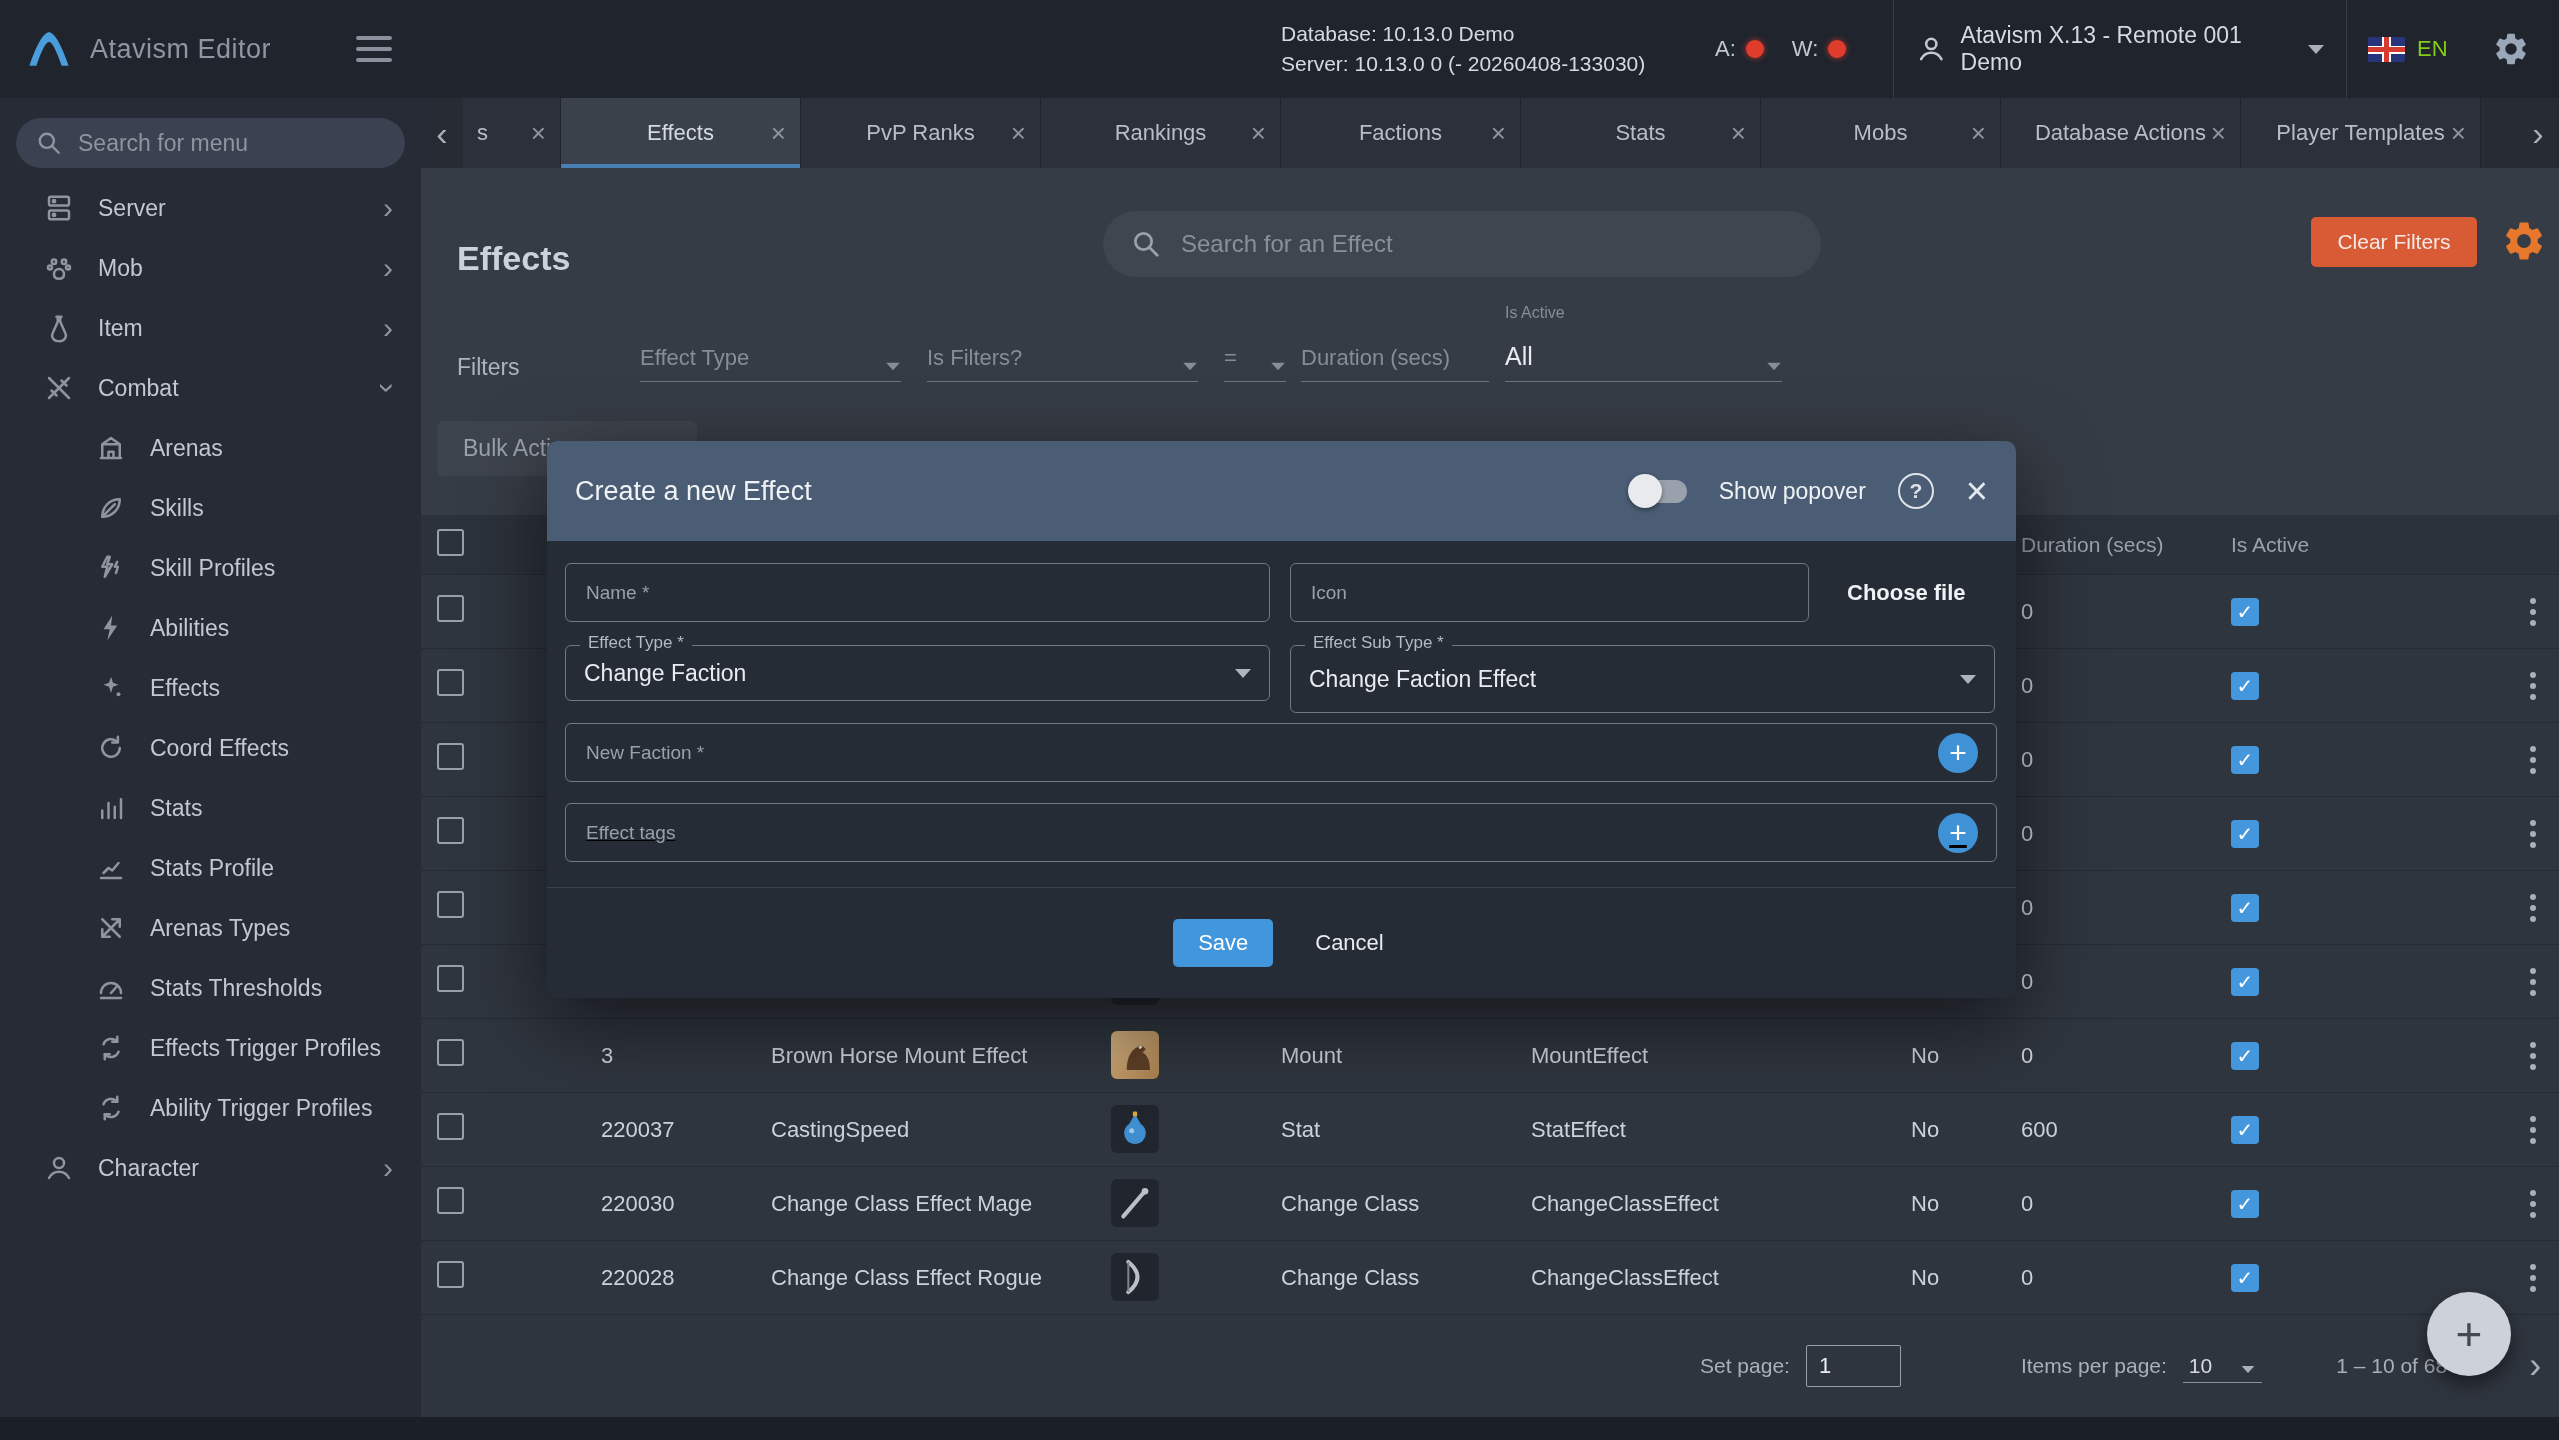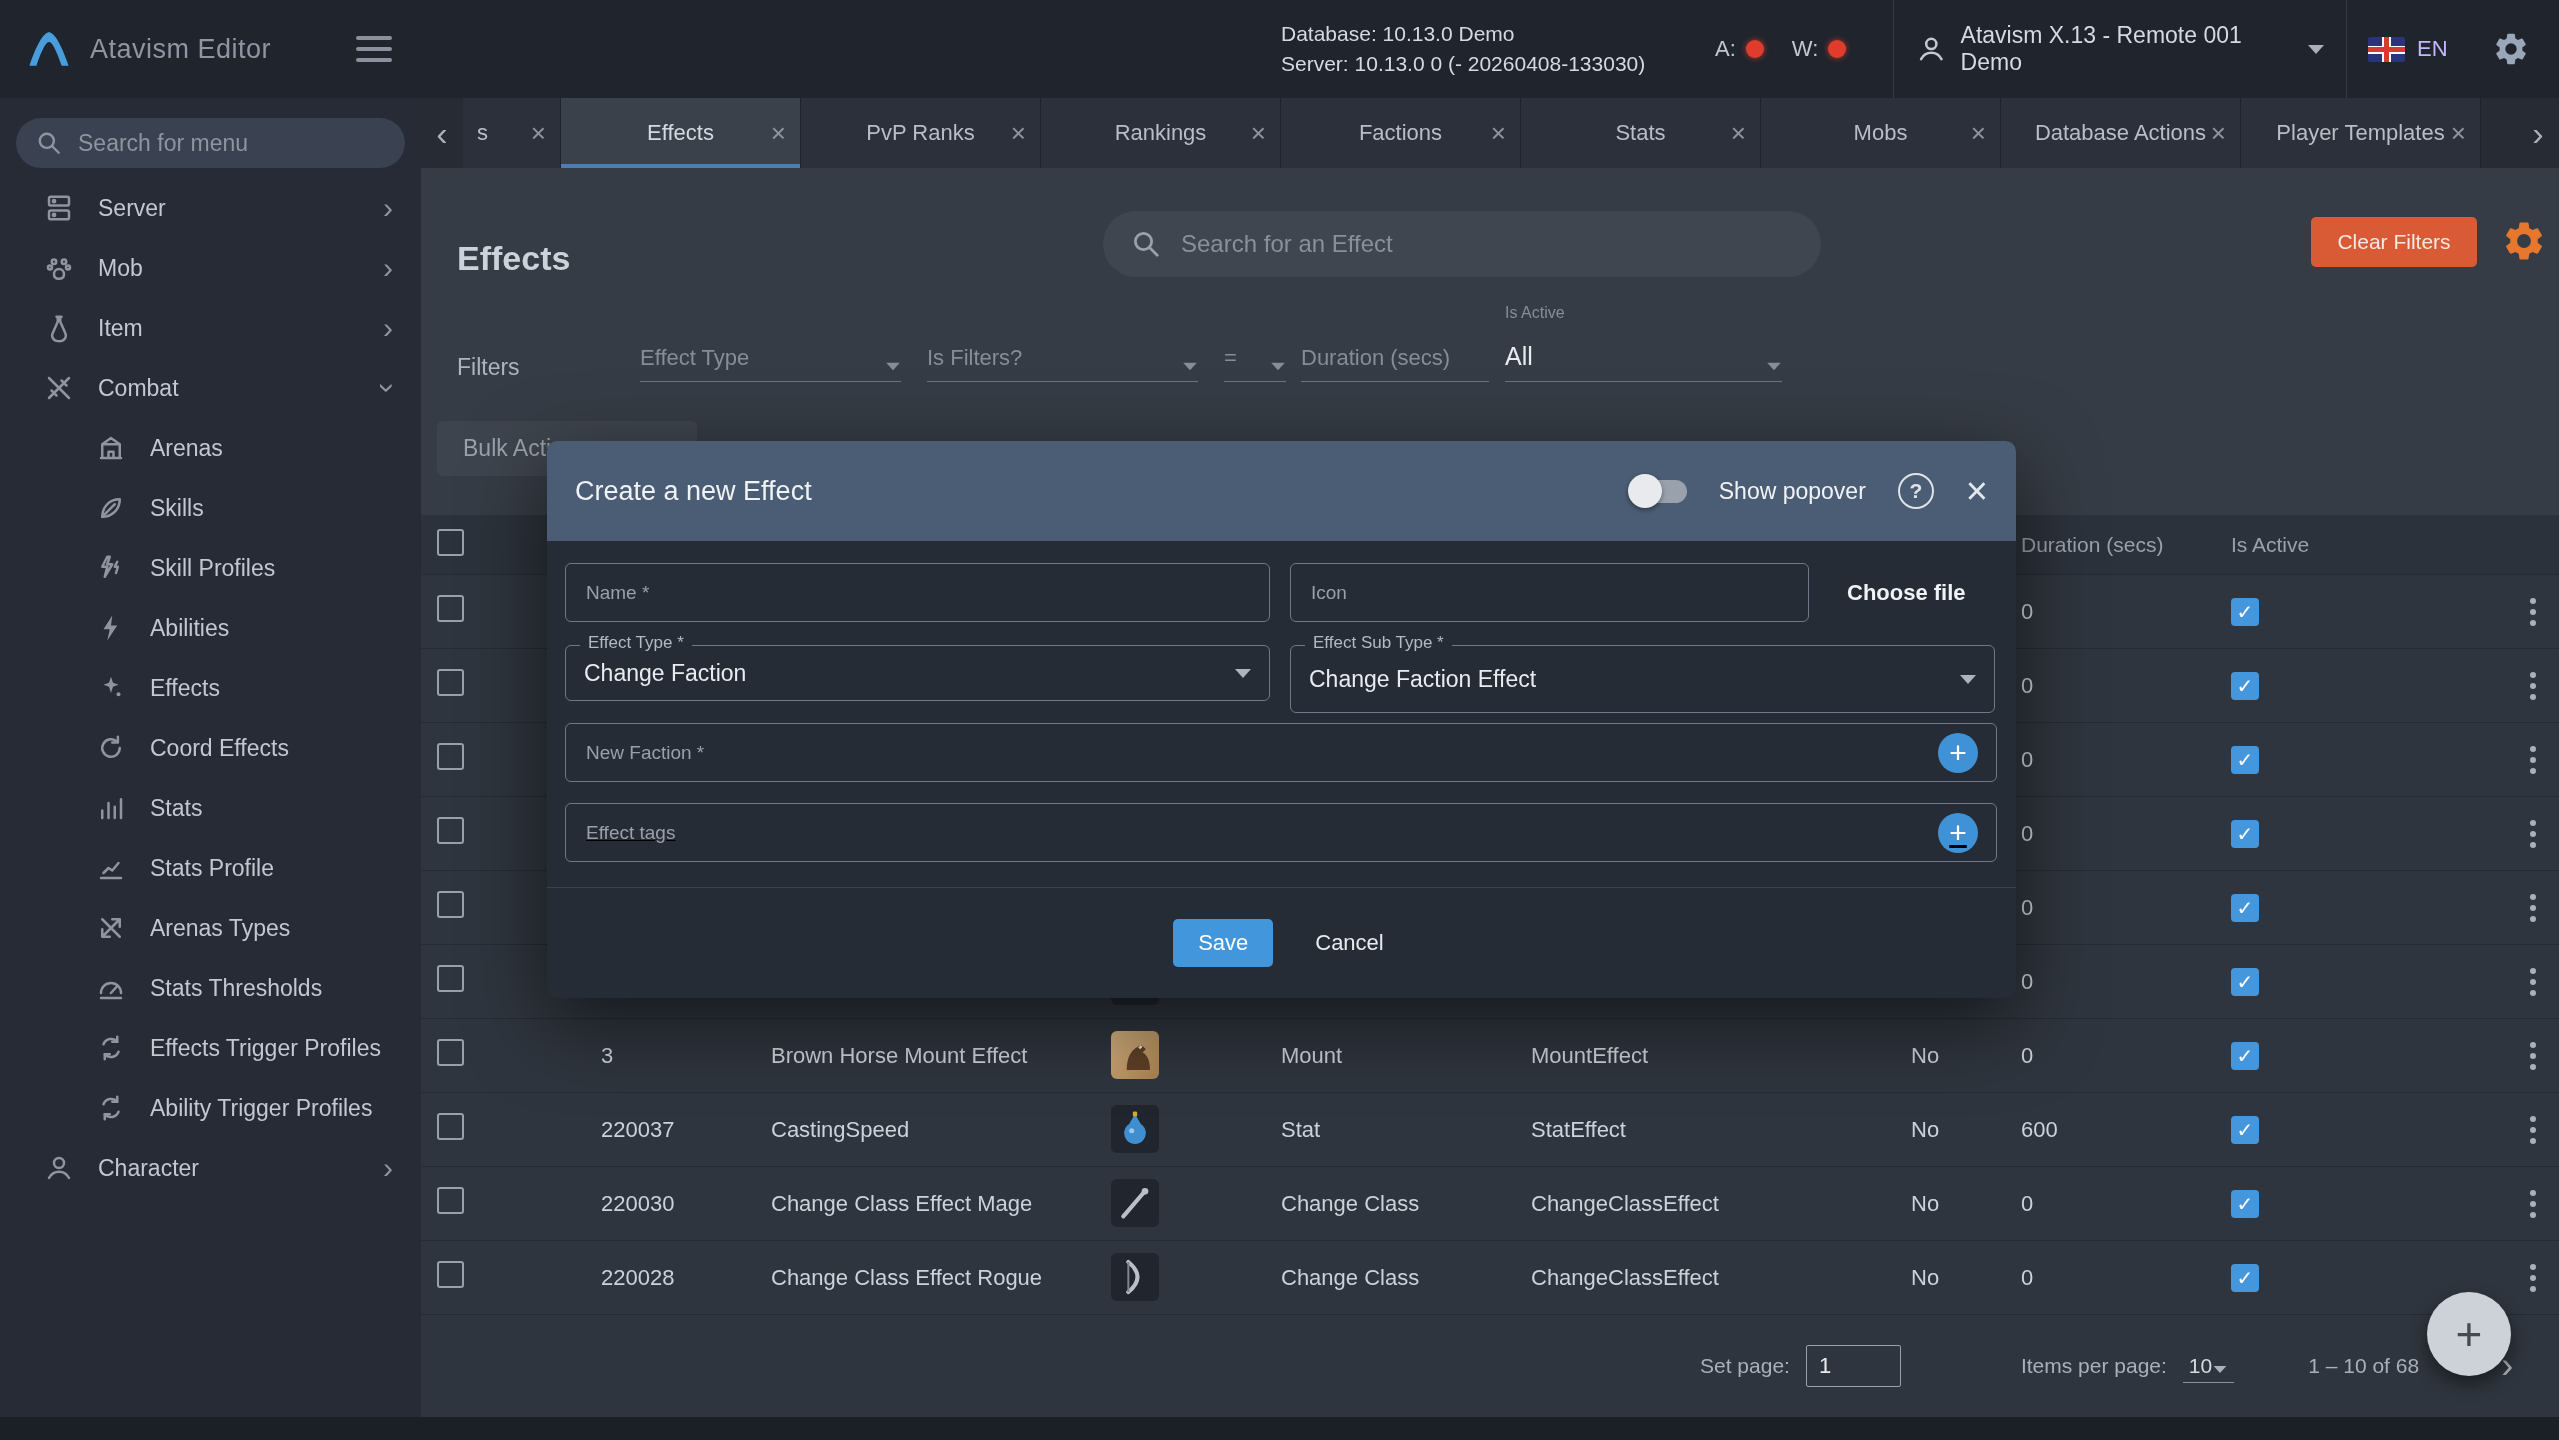--- a/index.html
+++ b/index.html
@@ -13,21 +13,21 @@
   .brand .apptitle{font-size:27px;color:#8f96a1;letter-spacing:.5px;}
   .hamburger{position:absolute;left:356px;top:36px;width:36px;height:26px;display:flex;flex-direction:column;justify-content:space-between;cursor:pointer;}
   .hamburger i{display:block;height:4px;border-radius:2px;background:#8a919c;}
   .dbinfo{position:absolute;left:1281px;top:19px;color:#d5dae0;font-size:21px;line-height:30px;}
   .statusgrp{position:absolute;left:1715px;top:0;height:98px;display:flex;align-items:center;gap:28px;color:#c2c8d0;font-size:22px;}
   .statusitem{display:flex;align-items:center;gap:10px;}
   .reddot{width:18px;height:18px;border-radius:50%;background:#e03c2c;box-shadow:0 0 6px rgba(224,60,44,.8);}
   .profile{position:absolute;left:1893px;top:0;height:98px;width:454px;display:flex;align-items:center;gap:14px;padding:0 22px;border-left:1px solid #343b45;border-right:1px solid #343b45;color:#d5dae0;font-size:23px;cursor:pointer;}
   .profile .picon{width:32px;height:32px;color:#c2c8d0;}
   .caret{width:0;height:0;border-left:8px solid transparent;border-right:8px solid transparent;border-top:9px solid #aab0b8;display:inline-block;}
-  .lang{position:absolute;left:2368px;top:0;height:98px;display:flex;align-items:center;gap:12px;color:#c4b5fd;font-size:22px;cursor:pointer;}
+  .lang{position:absolute;left:2368px;top:0;height:98px;display:flex;align-items:center;gap:12px;color:#84cc16;font-size:22px;cursor:pointer;}
   .flag{width:37px;height:25px;border-radius:2px;position:relative;overflow:hidden;background:#29357a;}
   .flag:before{content:"";position:absolute;inset:0;background:
     linear-gradient(to bottom,transparent 34%,#fff 34%,#fff 66%,transparent 66%),
     linear-gradient(to right,transparent 38%,#fff 38%,#fff 62%,transparent 62%);}
   .flag:after{content:"";position:absolute;inset:0;background:
     linear-gradient(to bottom,transparent 40%,#d63b2f 40%,#d63b2f 60%,transparent 60%),
     linear-gradient(to right,transparent 43%,#d63b2f 43%,#d63b2f 57%,transparent 57%);}
   .topgear{position:absolute;left:2492px;top:30px;width:38px;height:38px;color:#9aa7b8;cursor:pointer;}
   .gear-svg{width:100%;height:100%;fill:currentColor;}
 
@@ -88,21 +88,21 @@
   .c-kebab{text-align:left;}
   .iconbox{width:48px;height:48px;border-radius:6px;background:#20252e;display:inline-flex;align-items:center;justify-content:center;overflow:hidden;}
   .iconbox svg{width:40px;height:40px;}
   .iconbox.horse{background:linear-gradient(135deg,#d8b684,#a97f4e);}
 
   
   .paginator{position:absolute;left:0;right:0;bottom:0;height:102px;background:#2f353e;display:flex;align-items:center;color:#aab0b8;font-size:21px;}
   .setpagelbl{margin-left:1279px;}
   .pageinput{margin-left:16px;width:95px;height:42px;background:transparent;border:1px solid #9aa1ab;border-radius:2px;color:#e8ecf0;font-size:22px;padding:0 12px;}
   .ipplbl{margin-left:120px;}
-  .ippval{margin-left:16px;display:flex;align-items:end;gap:0;border-bottom:1px solid #8a919c;padding:4px 6px;color:#d5dae0;cursor:pointer;}
+  .ippval{margin-left:16px;display:flex;align-items:end;gap:28px;border-bottom:1px solid #8a919c;padding:4px 6px;color:#d5dae0;cursor:pointer;}
   .rangelbl{margin-left:74px;}
   .pagenext{margin-left:82px;font-size:36px;color:#aab0b8;cursor:pointer;}
   .fab{position:absolute;left:2006px;top:1124px;width:84px;height:84px;border-radius:50%;background:#cdd2d8;color:#434a52;font-size:46px;display:flex;align-items:center;justify-content:center;box-shadow:0 8px 18px rgba(0,0,0,.45);cursor:pointer;z-index:30;}
 
   .bottomstrip{position:absolute;left:0;right:0;bottom:0;height:23px;background:#1b2027;z-index:25;}
 
   
   .modal{position:absolute;left:547px;top:441px;width:1469px;height:557px;z-index:100;border-radius:10px;box-shadow:0 24px 80px rgba(0,0,0,.55);background:#262c36;}
   .mhead{height:100px;background:#4b5d74;border-radius:10px 10px 0 0;display:flex;align-items:center;padding:0 28px;}
   .mtitle{color:#f0f3f6;font-size:27px;font-weight:500;}

